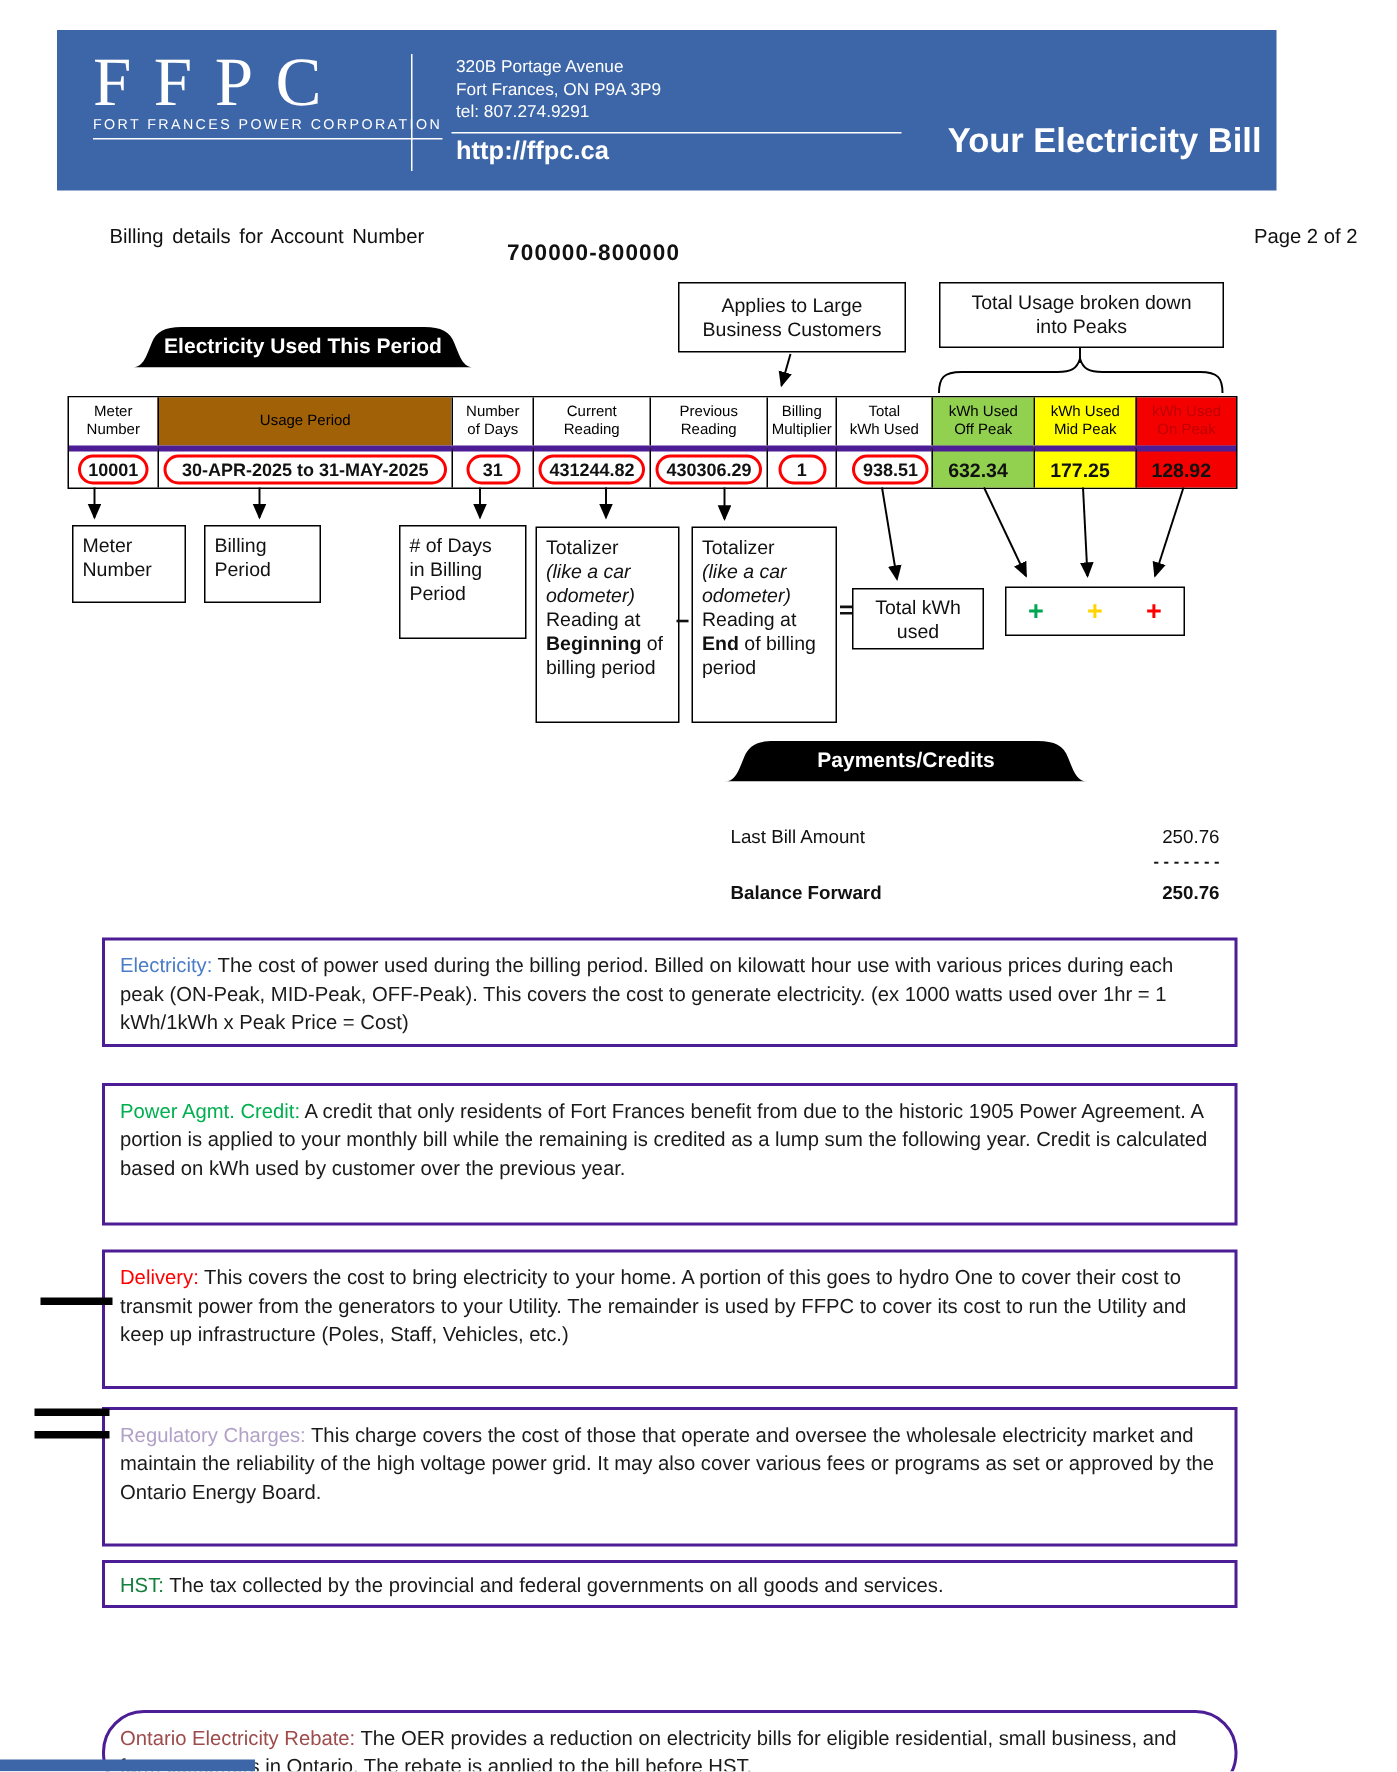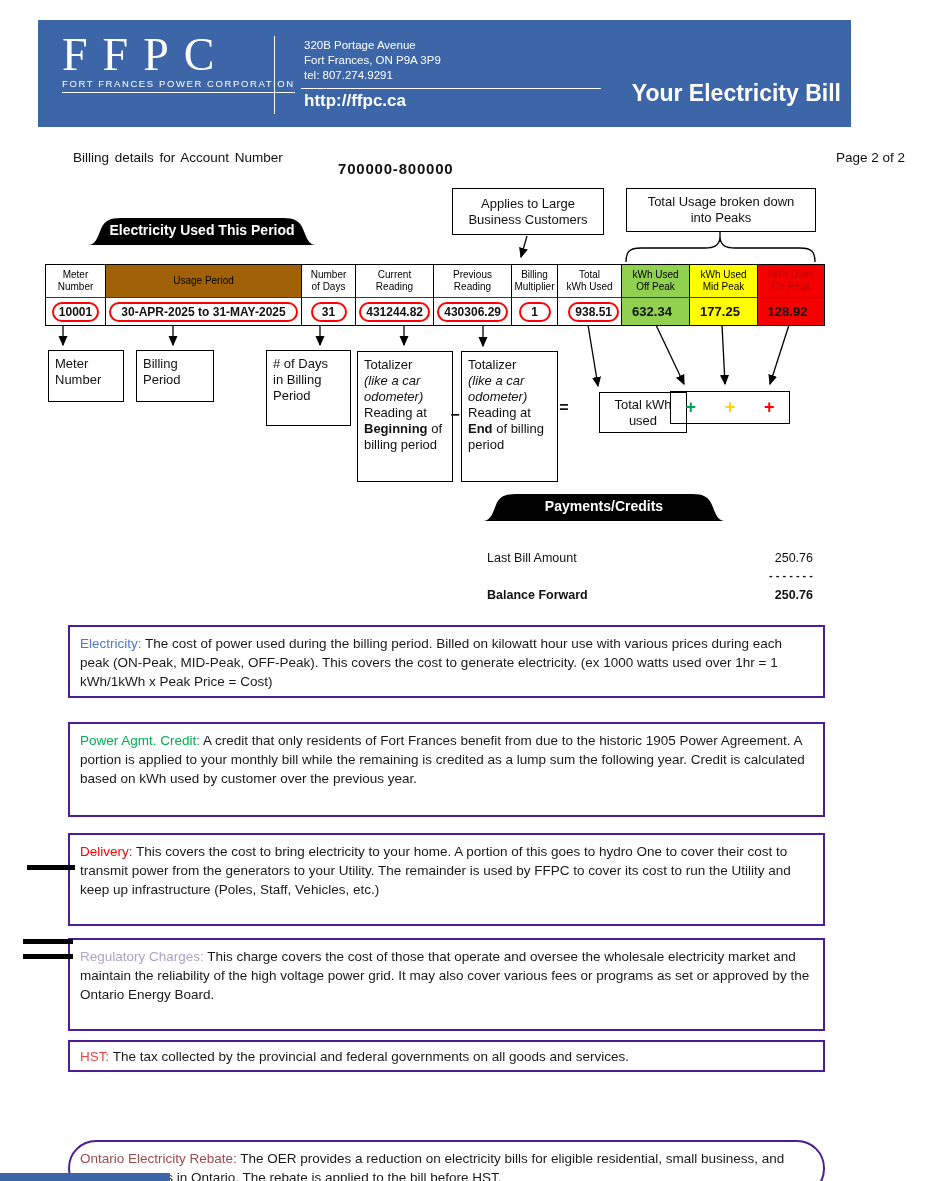--- a/index.html
+++ b/index.html
@@ -28,38 +28,38 @@
   #callout-large-business{left:452px;top:188px;width:152px;height:47px;}
   #callout-total-usage{left:626px;top:188px;width:190px;height:44px;}
   #co-meter{left:48px;top:350px;width:76px;height:52px;}
   #co-billing{left:136px;top:350px;width:78px;height:52px;}
   #co-days{left:266px;top:350px;width:85px;height:76px;}
   #co-tot-begin{left:357px;top:351px;width:96px;height:131px;}
   #co-tot-end{left:461px;top:351px;width:97px;height:131px;}
   .tot-note{font-style:italic;}
   #minus-sign{left:446px;top:406px;width:18px;font-size:16px;font-weight:bold;text-align:center;}
   #equals-sign{left:556px;top:399px;width:16px;font-size:16px;font-weight:bold;text-align:center;}
-  #co-total-kwh{left:568px;top:392px;width:88px;height:41px;margin-left:31px;}
+  #co-total-kwh{left:568px;top:392px;width:88px;height:41px;}
   #plus-box{left:670px;top:391px;width:120px;height:33px;border:1px solid #000;box-sizing:border-box;
             display:flex;align-items:center;justify-content:space-around;font-size:18px;font-weight:bold;}
   
   .banner{height:27px;}
   .banner svg{position:absolute;left:0;top:0;}
   .banner-text{position:absolute;left:0;top:4px;width:100%;text-align:center;color:#fff;
                font-weight:bold;font-size:14px;}
   #banner-usage{left:88px;top:218px;width:228px;}
   #banner-payments{left:483px;top:494px;width:242px;}
   
   #usage-table{left:45px;top:264px;width:778px;border:1px solid #000;box-sizing:content-box;}
   .trow{display:flex;}
   .tcell{box-sizing:border-box;border-left:1px solid #000;}
   .tcell:first-child{border-left:none;}
   .hrow .tcell{height:32px;display:flex;align-items:center;justify-content:center;text-align:center;
                font-size:10px;line-height:12px;white-space:pre-line;}
-  .drow .tcell{height:28px;border-top:1px solid #4c1d95;display:flex;align-items:center;justify-content:center;}
+  .drow .tcell{height:28px;border-top:4px solid #4c1d95;display:flex;align-items:center;justify-content:center;}
   .oval{border:2px solid #f00;border-radius:10px;font-weight:bold;font-size:12px;padding:1px 5px;
         box-sizing:border-box;white-space:nowrap;}
   .oval-wide{flex:1;margin:0 3px;text-align:center;}
   .oval-num{flex:1;margin:0 3px;text-align:right;}
   .peak-val{width:100%;text-align:center;padding-right:7px;font-weight:bold;font-size:13px;box-sizing:border-box;}
   
   #last-bill-label{left:487px;top:551px;font-size:12.5px;}
   #last-bill-amount{left:745px;top:551px;width:68px;text-align:right;font-size:12.5px;}
   #dash-sep{left:741px;top:569px;width:72px;text-align:right;font-size:11px;font-weight:bold;}
   #balance-label{left:487px;top:588px;font-size:12.5px;font-weight:bold;}
@@ -250,21 +250,21 @@
   <div class="abs def-box" id="def-power">
     <span style="color: rgb(0, 176, 80);">Power Agmt. Credit:</span><span> A credit that only residents of Fort Frances benefit from due to the historic 1905 Power Agreement. A portion is applied to your monthly bill while the remaining is credited as a lump sum the following year.  Credit is calculated based on kWh used by customer over the previous year.</span>
   </div>
   <div class="abs def-box" id="def-delivery">
     <span style="color: rgb(255, 0, 0);">Delivery:</span><span> This covers the cost to bring electricity to your home. A portion of this goes to hydro One to cover their cost to transmit power from the generators to your Utility.  The remainder is used by FFPC to cover its cost to run the Utility and keep up infrastructure (Poles, Staff, Vehicles, etc.)</span>
   </div>
   <div class="abs def-box" id="def-regulatory">
     <span style="color: rgb(178, 161, 199);">Regulatory Charges:</span><span> This charge covers the cost of those that operate and oversee the wholesale electricity market and maintain the reliability of the high voltage power grid.  It may also cover various fees or programs as set or approved by the Ontario Energy Board.</span>
   </div>
   <div class="abs def-box" id="def-hst">
-    <span style="color: #ef4444;">HST:</span><span> The tax collected by the provincial and federal governments on all goods and services.</span>
+    <span style="color: #15803d;">HST:</span><span> The tax collected by the provincial and federal governments on all goods and services.</span>
   </div>
   <div class="abs def-box" id="def-oer">
     <span style="color: rgb(158, 75, 75);">Ontario Electricity Rebate:</span><span> The OER provides a reduction on electricity bills for eligible residential, small business, and farm customers in Ontario. The rebate is applied to the bill before HST.</span>
   </div>
 
   <div class="abs mark" id="mark-1"></div>
   <div class="abs mark" id="mark-2"></div>
   <div class="abs mark" id="mark-3"></div>
   <div class="abs" id="bottom-bar" style="background: rgb(61, 102, 168);"></div>
 

